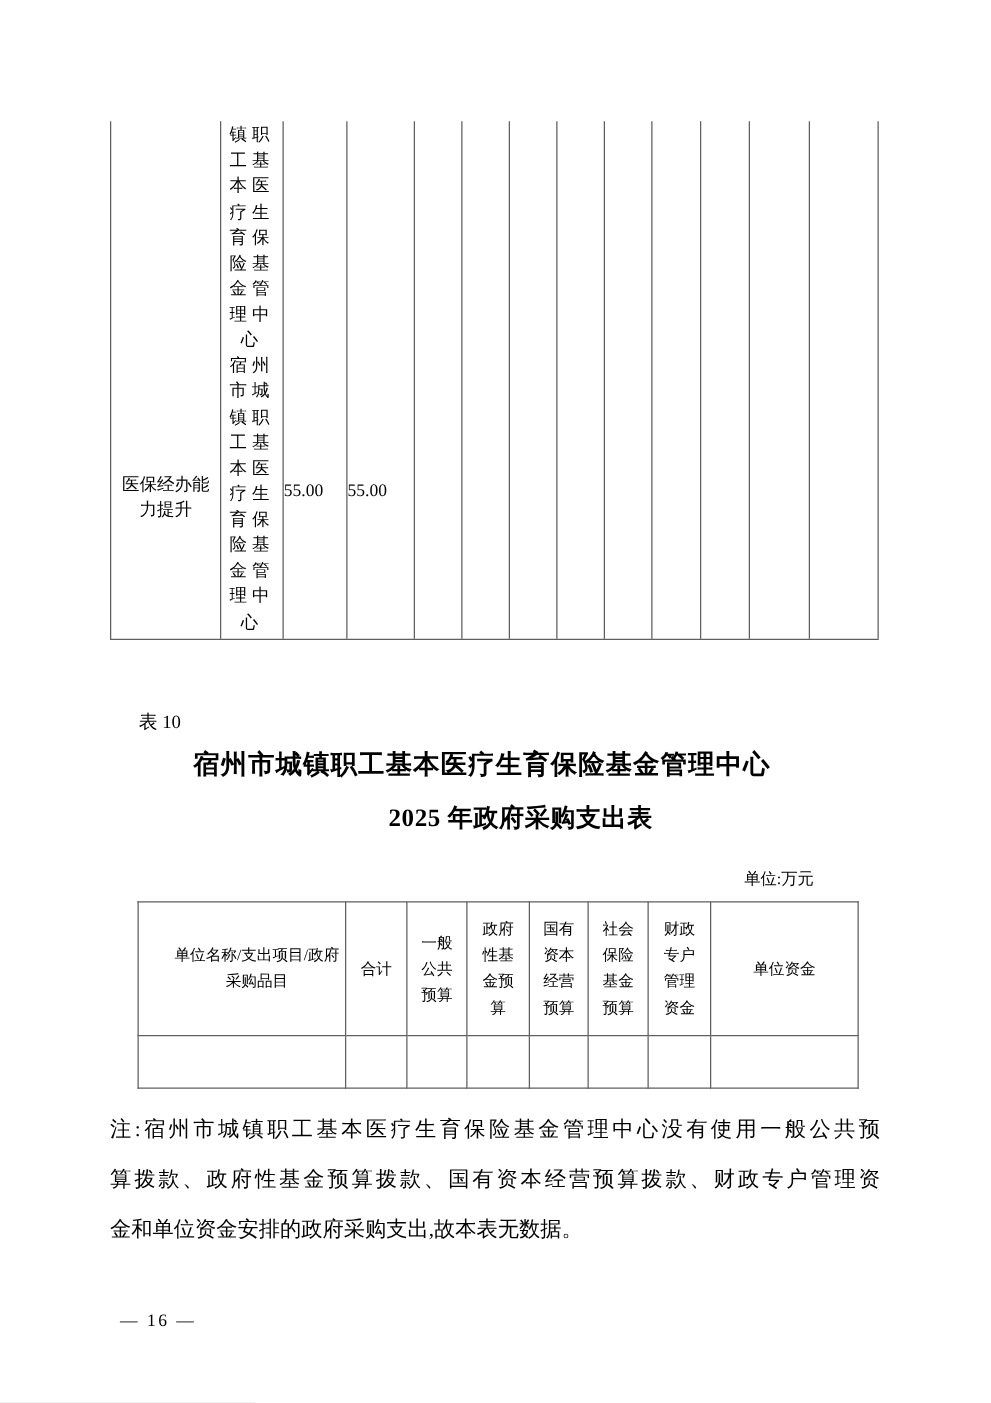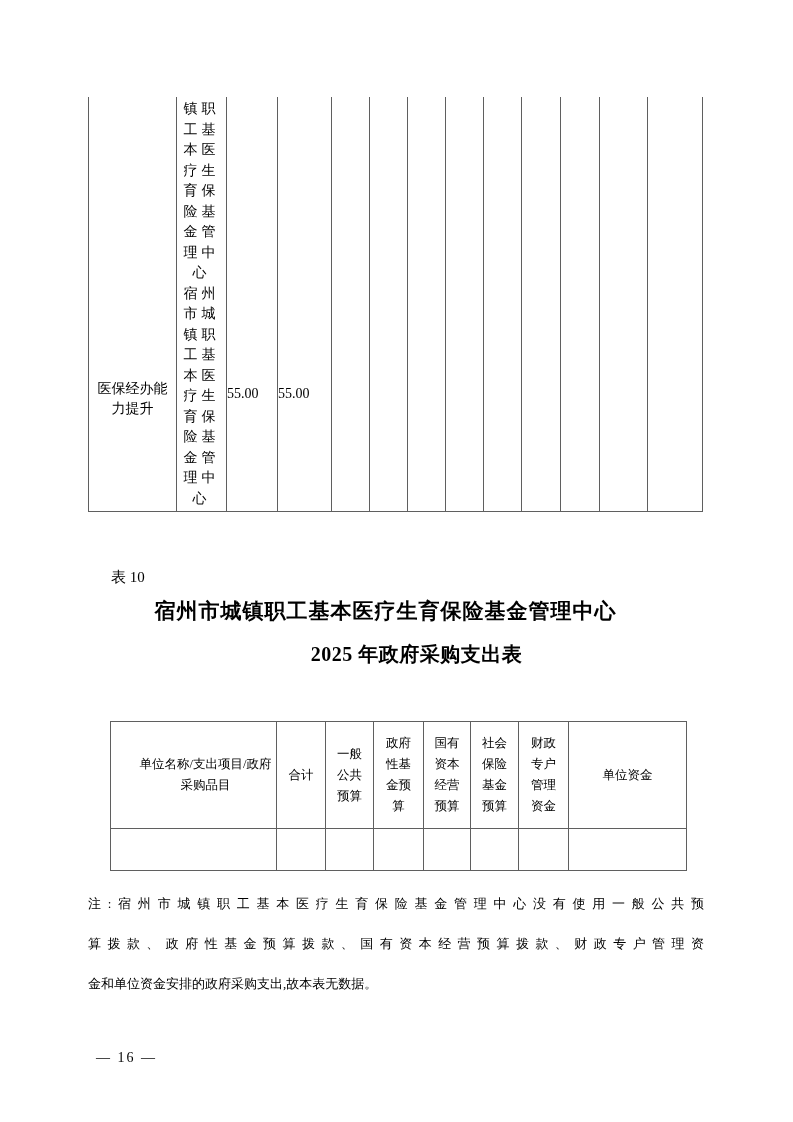--- a/index.html
+++ b/index.html
@@ -29,21 +29,21 @@
   
   .proc-table{position:absolute;left:110px;top:721px;border-collapse:collapse;table-layout:fixed;}
   .proc-table td{border:1px solid #5f5f5f;text-align:center;vertical-align:middle;
                  font-size:12.5px;line-height:21px;padding:0;overflow:hidden;}
   .proc-table .hrow td{height:106px;}
   .proc-table .drow td{height:41px;}
   .hdr-narrow span{display:inline-block;width:29px;word-break:break-all;text-align:center;}
   .hdr-wide span{display:inline-block;width:140px;word-break:break-all;text-align:center;margin-left:24px;}
 
   
-  .note{position:absolute;left:88px;top:884px;width:616px;font-size:13px;line-height:40px;}
+  .note{position:absolute;left:88px;top:884px;width:616px;font-size:17px;line-height:40px;}
   .note .jline{text-align:justify;text-align-last:justify;}
   .page-num{position:absolute;left:96px;top:1050px;font-size:14px;letter-spacing:2px;}
 </style>
 </head>
 <body>
 
 <div class="page">
 
   <div class="cont-table">
     <div class="tcol c0">
@@ -70,20 +70,21 @@
     <div class="tcol c8"></div>
     <div class="tcol c9"></div>
     <div class="tcol c10"></div>
     <div class="tcol c11"></div>
     <div class="tcol c12"></div>
   </div>
 
   <div class="table-label">表 10</div>
   <div class="doc-title">宿州市城镇职工基本医疗生育保险基金管理中心</div>
   <div class="doc-subtitle">2025 年政府采购支出表</div>
+  <div class="unit-note">单位:万元</div>
 
   <table class="proc-table">
     <colgroup>
       <col style="width:166px">
         <col style="width:49px">
         <col style="width:48px">
       <col style="width:50px">
         <col style="width:47px">
         <col style="width:48px">
       <col style="width:50px">

